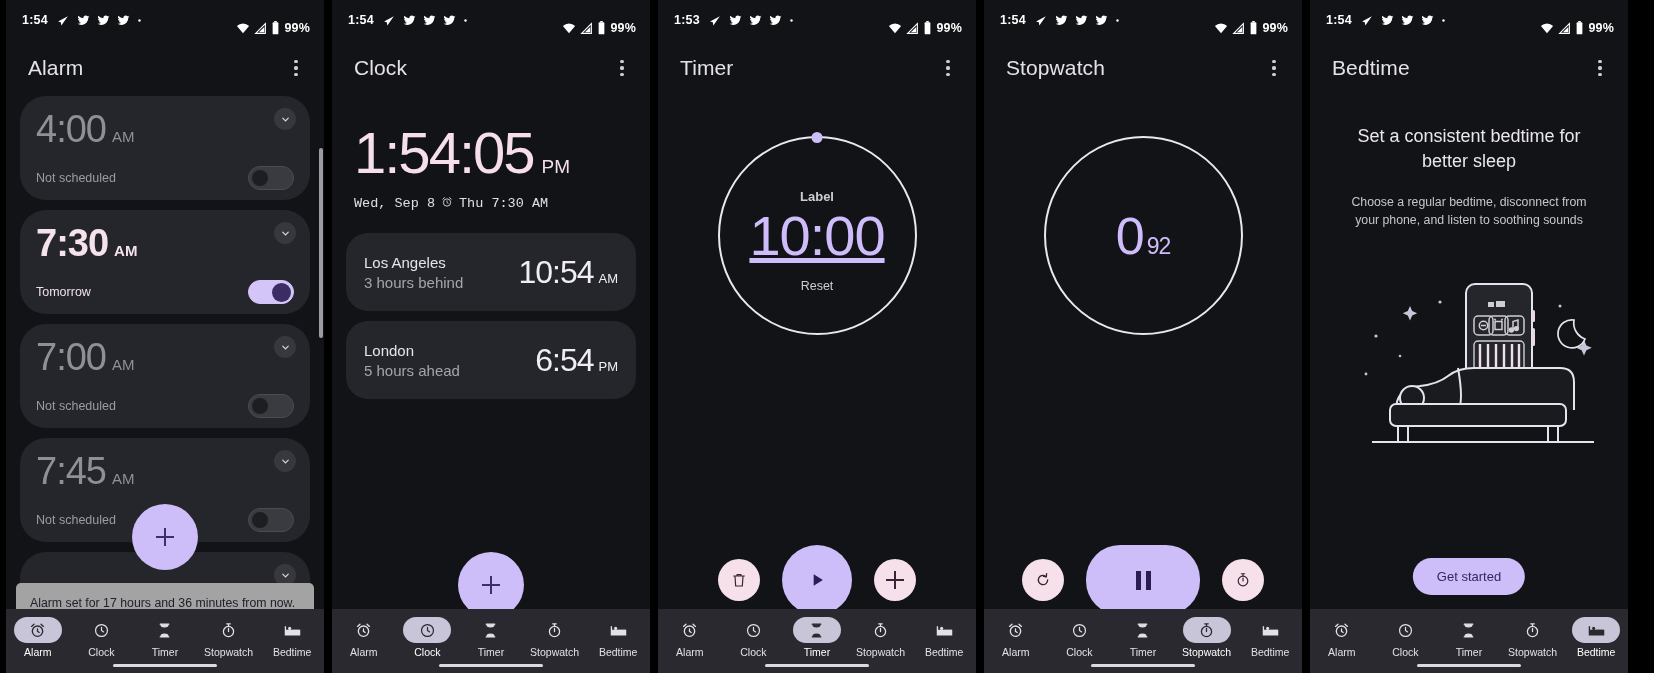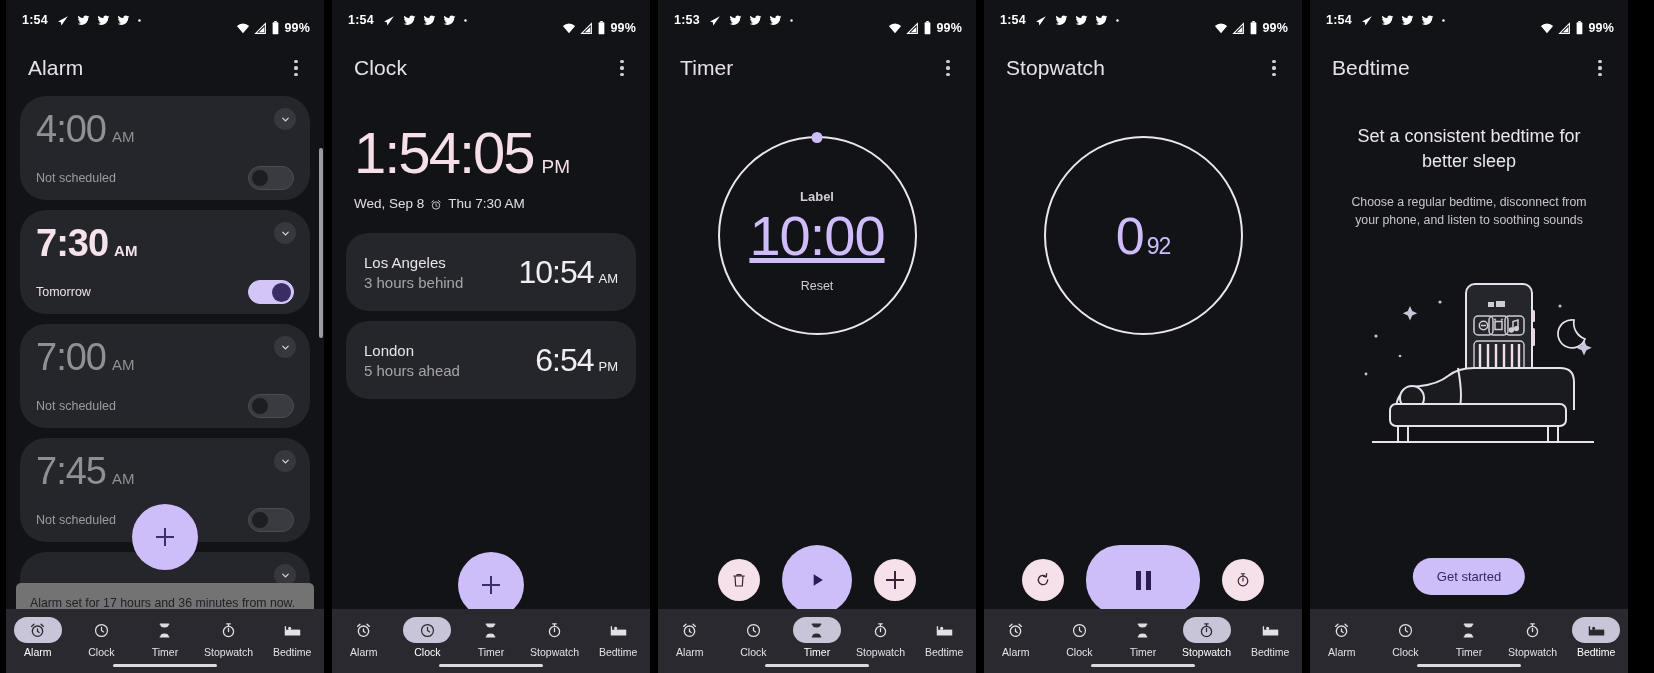--- a/index.html
+++ b/index.html
@@ -80,21 +80,21 @@
     border-radius: 50%; background: #1d1e22; display: block;
   }
   .toggle.on { background: #d4c5f9; border-color: #d4c5f9; }
   .toggle.on i { left: auto; right: 2px; top: 1.5px; width: 19px; height: 19px; background: #3b2d63; }
 
   
   .bigclock { padding: 28px 16px 0 22px; }
   .bigclock .bc-row { display: flex; align-items: baseline; }
   .bc-time { font-size: 58px; color: #f6dfe9; letter-spacing: -2px; line-height: 1; }
   .bc-ampm { font-size: 19px; color: #f6dfe9; margin-left: 8px; }
-  .bc-date { margin-top: 14px; font-size: 13.5px; color: #e0dee3; display: flex; align-items: flex-end; gap: 6px; }
+  .bc-date { margin-top: 14px; font-size: 13.5px; color: #e0dee3; display: flex; align-items: flex-start; gap: 6px; font-family: Liberation Mono, monospace; }
   .worldclocks { padding: 22px 14px 0 14px; }
   .wc-card {
     background: #25262b; border-radius: 22px; padding: 18px 18px 18px 18px;
     margin-bottom: 10px; display: flex; align-items: center; min-height: 78px;
   }
   .wc-city { font-size: 15px; color: #e6e4e9; }
   .wc-off { font-size: 15px; color: #a5a4a9; margin-top: 3px; }
   .wc-right { margin-left: auto; display: flex; align-items: baseline; }
   .wc-time { font-size: 32px; color: #f0eef3; letter-spacing: -1px; }
   .wc-ampm { font-size: 13px; color: #f0eef3; margin-left: 5px; }
@@ -148,21 +148,21 @@
   .plus::before, .plus::after {
     content: ""; position: absolute; background: #3c2f6b;
   }
   .plus::before { left: 9px; top: 1px; width: 2.4px; height: 18px; }
   .plus::after { top: 9px; left: 1px; height: 2.4px; width: 18px; }
   .plus.pink::before, .plus.pink::after { background: #3b2236; }
 
   
   .snackbar {
     position: absolute; left: 10px; right: 10px; bottom: 50px;
-    background: #737373; border-radius: 5px; padding: 13px 14px;
+    background: #a3a3a3; border-radius: 5px; padding: 13px 14px;
     color: #20212a; font-size: 12.3px;
   }
 
   
   .scrollbar {
     position: absolute; right: 1px; top: 52px; width: 4px; height: 190px;
     background: #9a9aa0; border-radius: 2px;
   }
 
   

